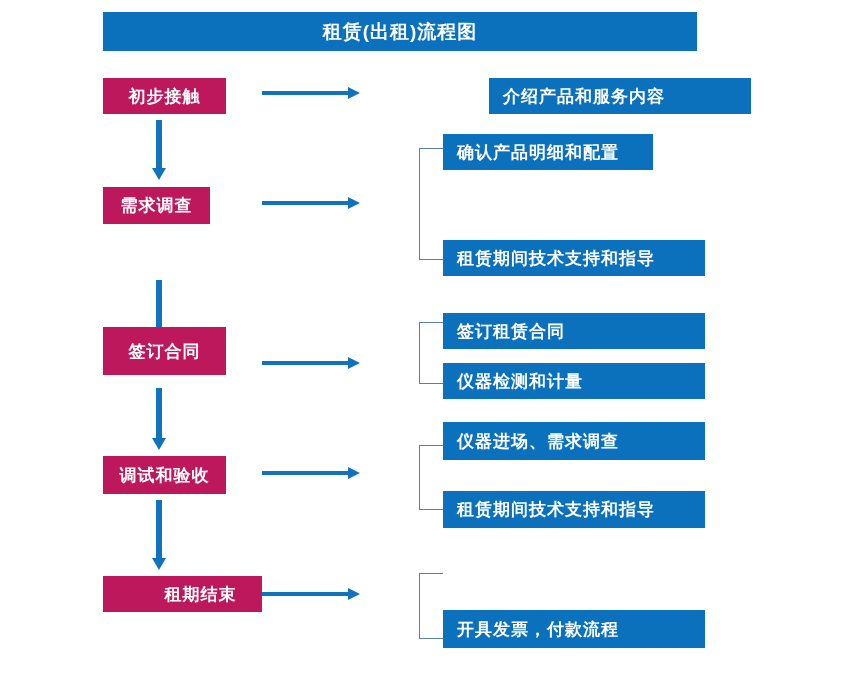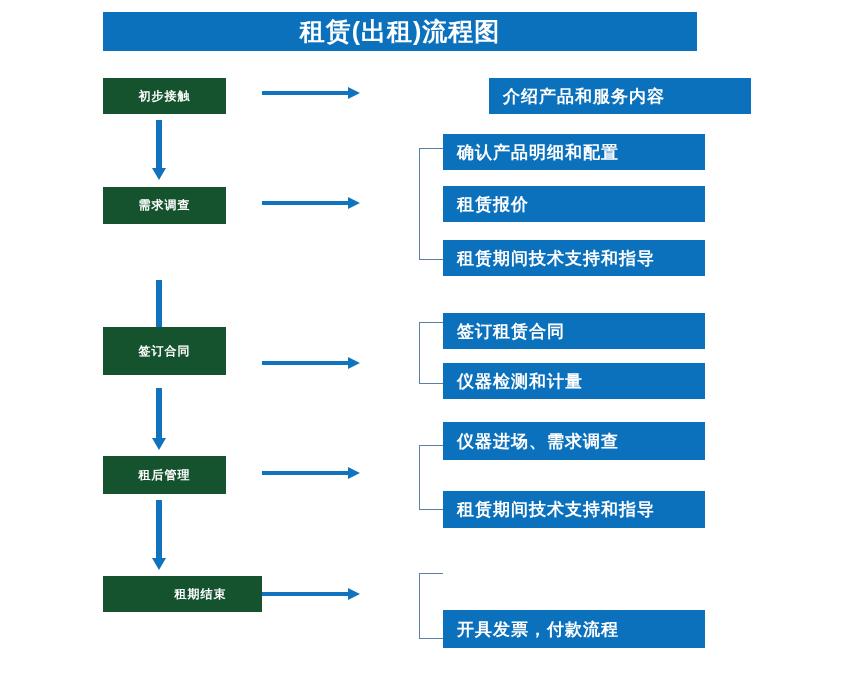--- a/index.html
+++ b/index.html
@@ -18,32 +18,32 @@
     overflow: hidden;
   }
   .title-bar {
     position: absolute;
     left: 103px;
     top: 12px;
     width: 594px;
     height: 39px;
     background: #0b71bc;
     color: #ffffff;
-    font-size: 25px;
+    font-size: 19px;
     font-weight: bold;
     display: flex;
     align-items: center;
     justify-content: center;
     letter-spacing: 1px;
   }
   .stage-box {
     position: absolute;
-    background: #14532d;
+    background: #be185d;
     color: #ffffff;
-    font-size: 12px;
+    font-size: 17px;
     font-weight: bold;
     display: flex;
     align-items: center;
     justify-content: center;
     letter-spacing: 1px;
   }
   .detail-box {
     position: absolute;
     background: #0b71bc;
     color: #ffffff;
@@ -84,30 +84,29 @@
   <svg class="h-arrow" style="left:262px; top:85px; width:98px; height:16px;" viewBox="0 0 98 16">
     <path d="M0 6 H86 V2 L98 8 L86 14 V10 H0 Z" fill="#1173bd"></path>
   </svg>
 
   <div class="detail-box" style="left:443px; top:78px; width:262px; height:36px;margin-left:46px;">介绍产品和服务内容</div>
 
   <svg class="v-arrow" style="left:151px; top:120px; width:16px; height:60px;" viewBox="0 0 16 60">
     <path d="M5 0 H11 V48 H15 L8 60 L1 48 H5 Z" fill="#1173bd"></path>
   </svg>
 
-  <div class="stage-box" style="left:103px; top:187px; width:123px; height:37px;">需求调查</div>
+  <div class="stage-box" style="left:103px; top:187px; width:107px; height:37px;">需求调查</div>
 
   <svg class="h-arrow" style="left:262px; top:195px; width:98px; height:16px;" viewBox="0 0 98 16">
     <path d="M0 6 H86 V2 L98 8 L86 14 V10 H0 Z" fill="#1173bd"></path>
   </svg>
 
   <div class="bracket" style="left:419px; top:148px; width:24px; height:112px;"></div>
 
-  <div class="detail-box" style="left:443px; top:134px; width:262px; height:36px;font-family:Liberation Mono, monospace;">确认产品明细和配置</div>
-  <div class="detail-box" style="left:443px; top:186px; width:262px; height:36px;">租赁报价</div>
+  <div class="detail-box" style="left:443px; top:134px; width:210px; height:36px;font-family:Liberation Mono, monospace;">确认产品明细和配置</div>
   <div class="detail-box" style="left:443px; top:240px; width:262px; height:36px;">租赁期间技术支持和指导</div>
 
   <svg class="v-arrow" style="left:151px; top:280px; width:16px; height:62px;" viewBox="0 0 16 62">
     <path d="M5 0 H11 V50 H15 L8 62 L1 50 H5 Z" fill="#1173bd"></path>
   </svg>
 
   <div class="stage-box" style="left:103px; top:327px; width:123px; height:48px;">签订合同</div>
 
   <svg class="h-arrow" style="left:262px; top:355px; width:98px; height:16px;" viewBox="0 0 98 16">
     <path d="M0 6 H86 V2 L98 8 L86 14 V10 H0 Z" fill="#1173bd"></path>
@@ -115,21 +114,21 @@
 
   <div class="bracket" style="left:419px; top:322px; width:24px; height:62px;"></div>
 
   <div class="detail-box" style="left:443px; top:363px; width:262px; height:36px;">仪器检测和计量</div>
   <div class="detail-box" style="left:443px; top:313px; width:262px; height:36px;">签订租赁合同</div>
 
   <svg class="v-arrow" style="left:151px; top:388px; width:16px; height:62px;" viewBox="0 0 16 62">
     <path d="M5 0 H11 V50 H15 L8 62 L1 50 H5 Z" fill="#1173bd"></path>
   </svg>
 
-  <div class="stage-box" style="left:103px; top:456px; width:123px; height:38px;">租后管理</div>
+  <div class="stage-box" style="left:103px; top:456px; width:123px; height:38px;">调试和验收</div>
 
   <svg class="h-arrow" style="left:262px; top:465px; width:98px; height:16px;" viewBox="0 0 98 16">
     <path d="M0 6 H86 V2 L98 8 L86 14 V10 H0 Z" fill="#1173bd"></path>
   </svg>
 
   <div class="bracket" style="left:419px; top:445px; width:24px; height:65px;"></div>
 
   <div class="detail-box" style="left:443px; top:422px; width:262px; height:38px;">仪器进场、需求调查</div>
   <div class="detail-box" style="left:443px; top:491px; width:262px; height:37px;">租赁期间技术支持和指导</div>
 

